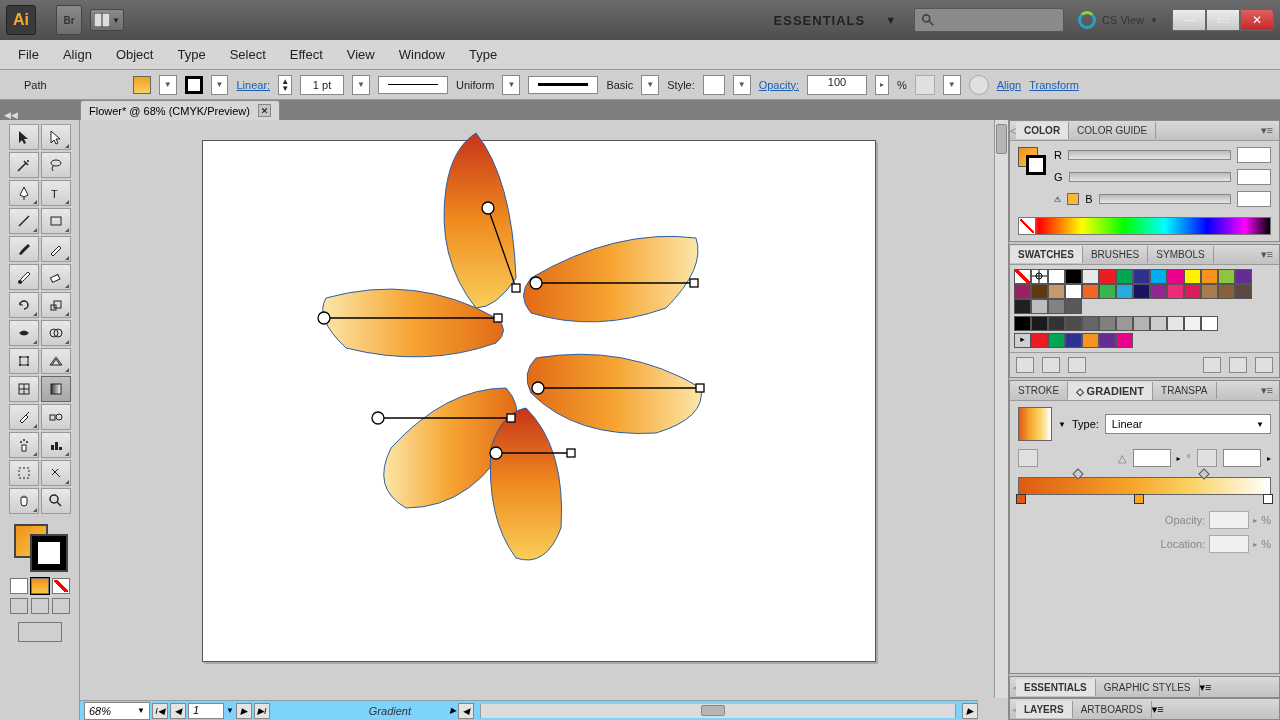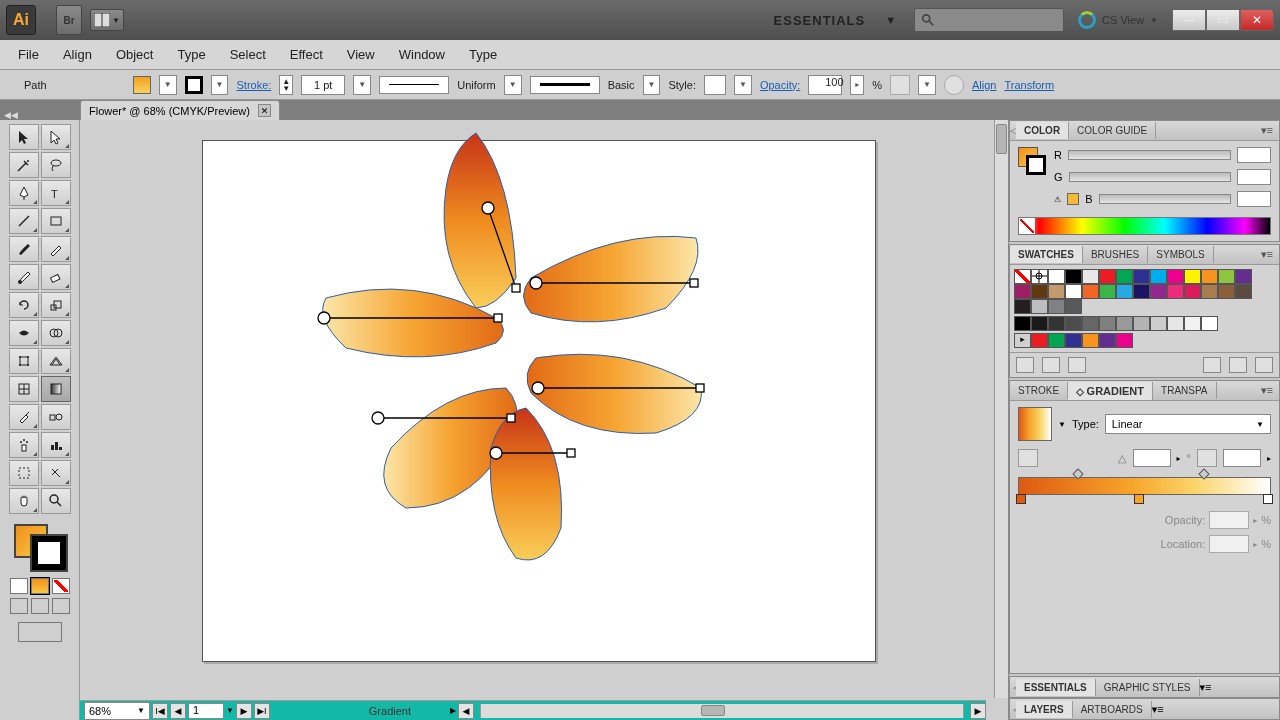--- a/index.html
+++ b/index.html
@@ -29,21 +29,21 @@
 .fill-sw{width:18px;height:18px;background:linear-gradient(#f5a020,#f7d060);border:1px solid #666;}
 .stroke-sw{width:18px;height:18px;background:#fff;border:3px solid #000;}
 .dd{height:20px;border:1px solid #888;background:#fff;display:flex;align-items:center;padding:0 4px;gap:2px;}
 .dd .tri{font-size:8px;color:#555;}
 .blue{color:#1a5fb4;}
 .numinp{width:44px;height:20px;border:1px solid #888;background:#fff;display:flex;align-items:center;justify-content:center;}
 .strokeprev{width:70px;height:18px;border:1px solid #888;background:#fff;display:flex;align-items:center;justify-content:center;}
 .strokeprev .line{width:50px;height:1px;background:#000;}
 .brushprev{width:70px;height:18px;border:1px solid #888;background:#fff;display:flex;align-items:center;justify-content:center;}
 .brushprev .line{width:50px;height:3px;background:#000;}
-.opinp{width:26px;height:20px;border:1px solid #888;background:#fff;text-align:center;padding:0 16px;}
+.opinp{width:60px;height:20px;border:1px solid #888;background:#fff;text-align:center;padding:0 8px;}
 .iconbtn{width:20px;height:20px;border:1px solid #aaa;background:#e0e0e0;}
 .link{color:#1a5fb4;text-decoration:underline;cursor:pointer;}
 
 .tabstrip{height:20px;background:#7e7e7e;display:flex;align-items:flex-end;padding-left:80px;}
 .doctab{height:20px;background:#d7d7d7;border:1px solid #888;border-bottom:none;padding:2px 8px;display:flex;align-items:center;gap:8px;font-size:11px;border-radius:3px 3px 0 0;}
 .doctab .x{width:13px;height:13px;border:1px solid #888;background:#c5c5c5;font-size:9px;display:flex;align-items:center;justify-content:center;}
 .tabstrip .lh{position:absolute;left:4px;color:#ddd;font-size:9px;}
 
 .workarea{position:absolute;top:120px;left:0;right:0;bottom:0;display:flex;}
 .toolcol{width:80px;background:#cfcfcf;border-right:1px solid #999;padding:4px 0;display:flex;flex-direction:column;align-items:center;}
@@ -57,21 +57,21 @@
 .fillstroke .strokebox{position:absolute;right:4px;bottom:4px;width:34px;height:34px;background:#fff;border:6px solid #000;box-shadow:0 0 0 2px #444;}
 .minirow{display:flex;gap:3px;margin-top:4px;}
 .minisw{width:18px;height:16px;border:1px solid #777;}
 .minirow2{display:flex;gap:3px;margin-top:4px;}
 
 .canvaswrap{flex:1;position:relative;background:#cfcfcf;}
 .canvas{position:absolute;top:2px;left:6px;right:16px;bottom:22px;background:#cfcfcf;overflow:hidden;}
 .artboard{position:absolute;left:116px;top:18px;width:674px;height:522px;background:#fff;border:1px solid #555;box-shadow:2px 2px 0 #aaa;}
 .vsb{position:absolute;top:0;right:0;bottom:22px;width:14px;background:#dcdcdc;border-left:1px solid #999;}
 .vsb .thumb{position:absolute;left:1px;right:1px;top:4px;height:30px;background:#b5b5b5;border:1px solid #888;border-radius:2px;}
-.hsb{position:absolute;left:0;right:22px;bottom:0;height:20px;background:#14b8a6;border-top:1px solid #999;display:flex;align-items:center;}
+.hsb{position:absolute;left:0;right:30px;bottom:0;height:20px;background:#7dd3fc;border-top:1px solid #999;display:flex;align-items:center;font-style:italic;}
 .hsb .zoom{width:66px;height:18px;border:1px solid #888;background:#fff;margin-left:4px;display:flex;align-items:center;justify-content:space-between;padding:0 4px;}
 .hsb .navbtn{width:16px;height:16px;border:1px solid #888;background:#e4e4e4;display:flex;align-items:center;justify-content:center;font-size:9px;margin-left:2px;}
 .hsb .pagein{width:36px;height:16px;border:1px solid #888;background:#fff;text-align:left;padding:0 4px;margin-left:2px;}
 .hsb .toolname{flex:0 0 120px;text-align:center;color:#333;margin-left:60px;}
 .hsb .track{flex:1;height:14px;background:#dcdcdc;border-left:1px solid #999;border-right:1px solid #999;position:relative;margin-left:6px;margin-right:4px;}
 .hsb .track .th{position:absolute;top:1px;left:220px;height:11px;width:24px;background:#b5b5b5;border:1px solid #888;border-radius:2px;}
 
 .flower{position:absolute;left:110px;top:-14px;}
 
 .panels{width:272px;background:#c7c7c7;border-left:1px solid #8a8a8a;display:flex;flex-direction:column;}
@@ -162,21 +162,21 @@
   <span class="lbl">Path</span>
   <div style="width:70px"></div>
   <div class="fill-sw"></div>
   <div class="dd">
       <span class="tri">▼</span>
     </div>
   <div class="stroke-sw"></div>
   <div class="dd">
       <span class="tri">▼</span>
     </div>
-  <span class="blue link">Stroke:</span>
+  <span class="blue link">Linear:</span>
   <div class="dd" style="padding:0 2px">
       <span style="font-size:8px;line-height:7px">▲<br>▼</span>
     </div>
   <div class="numinp">1 pt</div>
   <div class="dd">
       <span class="tri">▼</span>
     </div>
   <div class="strokeprev">
       <div class="line"></div>
     </div>

